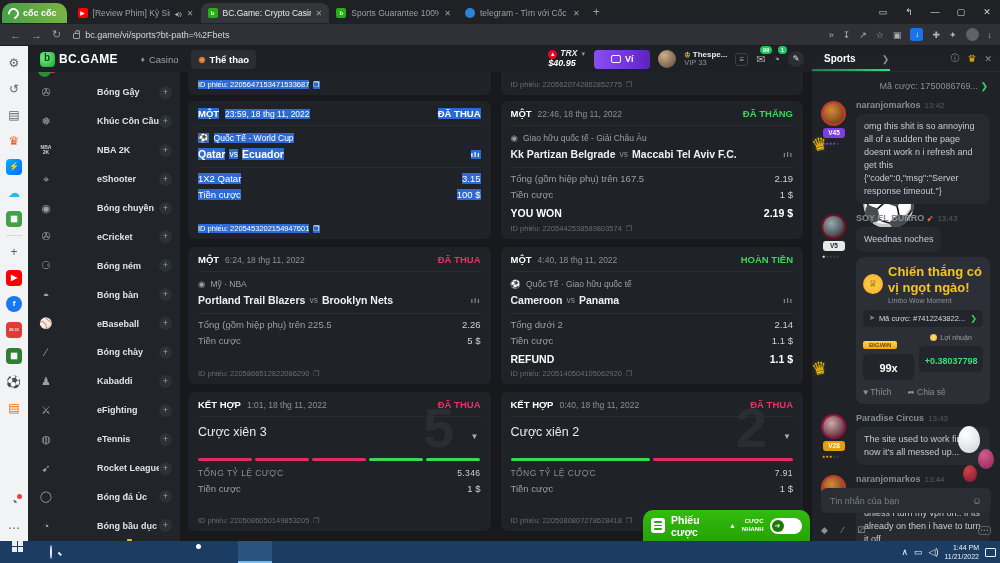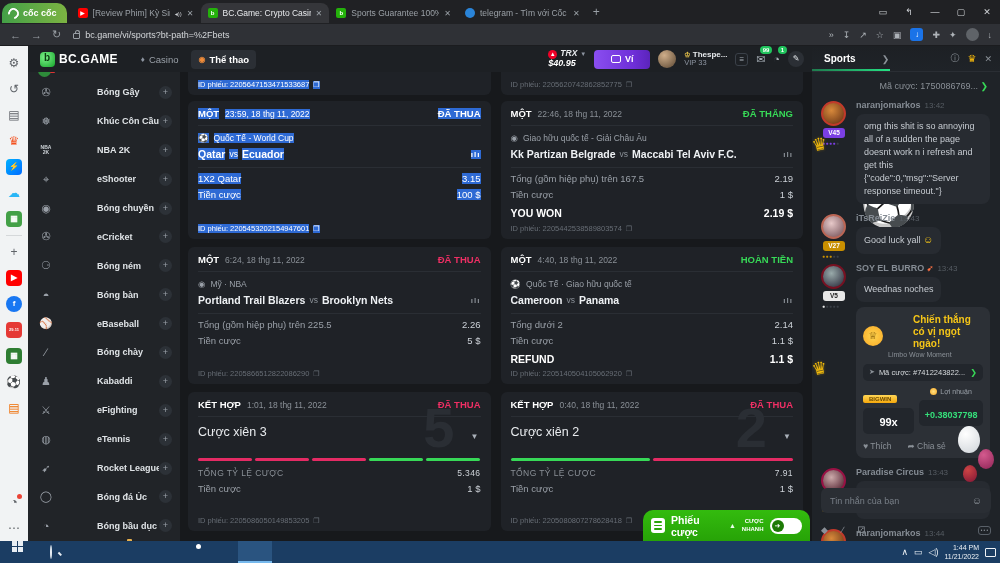--- a/index.html
+++ b/index.html
@@ -162,21 +162,21 @@
   .stars { position:absolute; left:10px; top:49px; font-size:5px; letter-spacing:.5px; color:#3a3f46; }
   .stars b { font-weight:normal; }
   .m-head { color:#858c94; font-size:9px; font-weight:bold; }
   .m-time { color:#565c63; font-size:8px; font-weight:normal; margin-left:4px; }
   .rocket-g { color:#ff7043; font-size:8px; }
   .bubble { display:inline-block; background:#272b31; border-radius:8px; padding:6px 8px; color:#c6cbd1; font-size:9px; line-height:1.45; margin-top:4px; max-width:134px; }
   .emoji-g { color:#f5c518; font-size:10px; }
   .wincard { width:134px; background:#2c3036; border-radius:8px; margin-top:5px; padding:7px; }
   .wc-head { display:flex; align-items:center; gap:5px; }
   .wc-crown { width:20px; height:20px; border-radius:50%; background:radial-gradient(#ffd54f,#f9a825); color:#7a4f01; font-size:10px; text-align:center; line-height:20px; flex:0 0 auto; }
-  .wc-title { color:#f5c518; font-weight:bold; font-size:10px; line-height:1.2;margin-left:25px; }
+  .wc-title { color:#f5c518; font-weight:bold; font-size:13px; line-height:1.2; }
   .wc-sub { color:#8a9097; font-size:7px; font-weight:normal; margin-top:1px; }
   .wc-code { margin-top:6px; background:#22262c; border-radius:5px; padding:4px 6px; display:flex; align-items:center; gap:4px; color:#d6dadd; font-size:7.5px; }
   .wc-code .gr { margin-left:auto; color:#37d957; font-size:8px; }
   .plane-g { color:#8a9097; font-size:7px; }
   .wc-stats { display:flex; gap:5px; margin-top:6px; }
   .wc-col { flex:1; }
   .ribbon { display:inline-block; background:linear-gradient(#ffd657,#f5a80c); color:#6b4a00; font-size:6px; font-weight:bold; border-radius:2px; padding:1px 6px; }
   .wc-box { background:#22262c; border-radius:5px; text-align:center; padding:4px 2px; margin-top:3px; }
   .wc-mult { color:#fff; font-weight:bold; font-size:11px; }
   .wc-profit-label { color:#9aa0a8; font-size:7px; display:flex; align-items:center; gap:3px; justify-content:center; height:10px; }
@@ -655,27 +655,20 @@
     </div>
 
     <div class="msg">
       <span class="avatar av1"></span>
       <span class="vipb" style="background-color: rgb(123, 63, 228);">V45</span>
       <span class="stars"><b style="color:#7b3fe4">●●●●</b>●</span>
       <div class="m-head"><span>naranjomarkos</span><span class="m-time">13:42</span></div>
       <div class="bubble">omg this shit is so annoying all of a sudden the page doesnt work n i refresh and get this {"code":0,"msg":"Server response timeout."}</div>
     </div>
 
-    <div class="msg">
-      <span class="avatar av2"></span>
-      <span class="vipb" style="background-color: rgb(201, 143, 0);">V27</span>
-      <span class="stars"><b style="color:#c98f00">●●●</b>●●</span>
-      <div class="m-head"><span>iTsReiZie</span><span class="m-time">13:43</span></div>
-      <div class="bubble"><span>Good luck yall</span> <span class="emoji-g">☺</span></div>
-    </div>
 
     <div class="msg">
       <span class="avatar av3"></span>
       <span class="vipb lightbg">V5</span>
       <span class="stars"><b style="color:#e8e8e8">●</b>●●●●</span>
       <div class="m-head"><span>SOY EL BURRO</span> <span class="rocket-g">➹</span><span class="m-time">13:43</span></div>
       <div class="bubble">Weednas noches</div>
       <div class="wincard">
         <div class="wc-head">
           <span class="wc-crown">♕</span>

